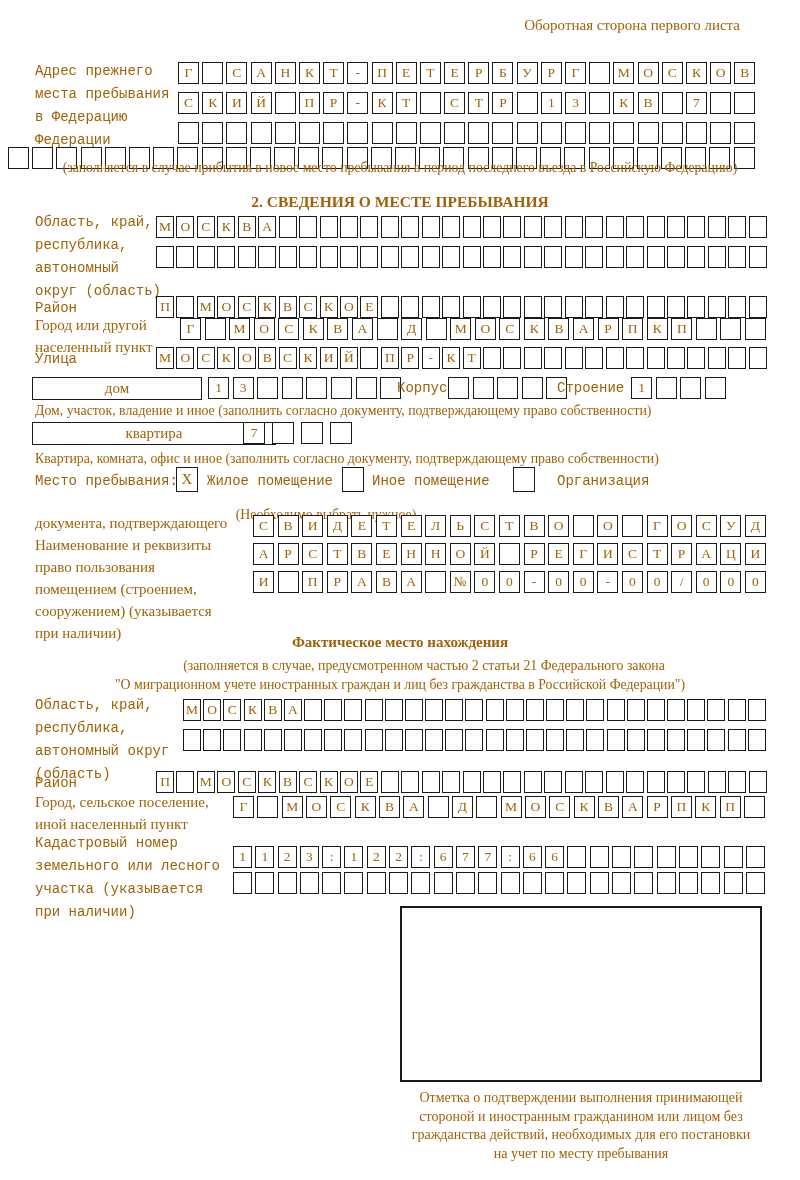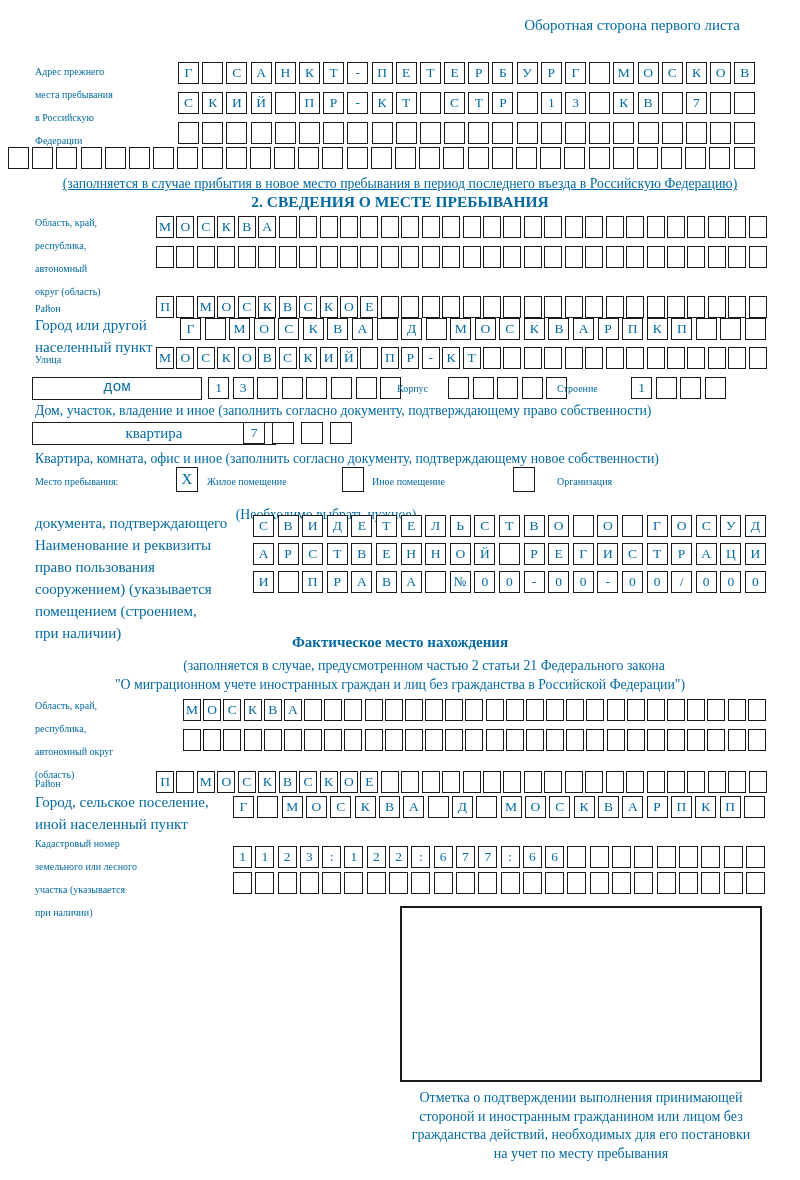--- a/index.html
+++ b/index.html
@@ -1,21 +1,21 @@
 <!DOCTYPE html>
 <html><head>
 <meta charset="utf-8">
 <style>
   html,body{margin:0;padding:0;background:#fff;}
   #page{
     position:relative;width:800px;height:1180px;background:#ffffff;
-    font-family:"Liberation Serif","DejaVu Serif",serif;color:#0369a1;overflow:hidden;
+    font-family:"Liberation Serif","DejaVu Serif",serif;color:#a16207;overflow:hidden;
   }
   .hdr{position:absolute;font-size:15px;}
-  .lbl{position:absolute;font-size:10px;line-height:23px;}
+  .lbl{position:absolute;font-size:14px;line-height:23px;font-family:Liberation Mono, monospace;}
   .lbl2{position:absolute;font-size:15px;line-height:22px;}
   .cap{position:absolute;font-size:13.8px;}
   .ttl{position:absolute;font-size:15.5px;font-weight:bold;text-align:center;width:800px;left:0;}
   .row{position:absolute;display:flex;}
   .cell{
     box-sizing:border-box;flex:0 0 auto;border:1.5px solid #1a1a1a;height:22px;
     text-align:center;font-size:13.5px;line-height:19px;background:#fff;
   }
   .p24{gap:3.2px}.p24 .cell{width:21px}
   .p31{gap:3.2px}.p31 .cell{width:21px}
@@ -41,21 +41,21 @@
 </head>
 <body>
 
 <div id="page">
 
   <div class="hdr" style="left:0;top:17px;width:740px;text-align:right;">Оборотная сторона первого листа</div>
 
   <div class="lbl" style="left:35px;top:60px;width:150px;">
     <div>Адрес прежнего</div>
     <div>места пребывания</div>
-    <div>в Российскую</div>
+    <div>в Федерацию</div>
     <div>Федерации</div>
   </div>
   <div class="row p24" style="left:178px;top:62px;">
       <span class="cell">Г</span>
       <span class="cell"></span>
       <span class="cell">С</span>
       <span class="cell">А</span>
       <span class="cell">Н</span>
       <span class="cell">К</span>
       <span class="cell">Т</span>
@@ -155,21 +155,21 @@
       <span class="cell"></span>
       <span class="cell"></span>
       <span class="cell"></span>
       <span class="cell"></span>
       <span class="cell"></span>
       <span class="cell"></span>
       <span class="cell"></span>
       <span class="cell"></span>
       <span class="cell"></span>
     </div>
-  <div class="cap center" style="left:0;top:176px;width:800px;text-decoration:underline;">(заполняется в случае прибытия в новое место пребывания в период последнего въезда в Российскую Федерацию)</div>
+  <div class="cap center" style="left:0;top:160px;width:800px;">(заполняется в случае прибытия в новое место пребывания в период последнего въезда в Российскую Федерацию)</div>
 
   <div class="ttl" style="top:193px;">2. СВЕДЕНИЯ О МЕСТЕ ПРЕБЫВАНИЯ</div>
 
   <div class="lbl" style="left:35px;top:211px;width:130px;">
     <div>Область, край,</div>
     <div>республика,</div>
     <div>автономный</div>
     <div>округ (область)</div>
   </div>
   <div class="row p30" style="left:156px;top:216px;">
@@ -329,21 +329,21 @@
       <span class="cell"></span>
       <span class="cell"></span>
       <span class="cell"></span>
       <span class="cell"></span>
       <span class="cell"></span>
       <span class="cell"></span>
       <span class="cell"></span>
       <span class="cell"></span>
     </div>
 
-  <div class="wbox" style="left:32px;top:377px;width:170px;font-family:Liberation Mono, monospace;">дом</div>
+  <div class="wbox" style="left:32px;top:377px;width:170px;">дом</div>
   <div class="row pdm" style="left:208px;top:377px;">
       <span class="cell">1</span>
       <span class="cell">3</span>
       <span class="cell"></span>
       <span class="cell"></span>
       <span class="cell"></span>
       <span class="cell"></span>
       <span class="cell"></span>
       <span class="cell"></span>
     </div>
@@ -364,37 +364,37 @@
     </div>
   <div class="cap" style="left:35px;top:403px;width:760px;">Дом, участок, владение и иное (заполнить согласно документу, подтверждающему право собственности)</div>
 
   <div class="wbox" style="left:32px;top:422px;width:244px;">квартира</div>
   <div class="row pkv" style="left:243px;top:422px;">
       <span class="cell">7</span>
       <span class="cell"></span>
       <span class="cell"></span>
       <span class="cell"></span>
     </div>
-  <div class="cap" style="left:35px;top:451px;width:760px;">Квартира, комната, офис и иное (заполнить согласно документу, подтверждающему новое собственности)</div>
+  <div class="cap" style="left:35px;top:451px;width:760px;">Квартира, комната, офис и иное (заполнить согласно документу, подтверждающему право собственности)</div>
 
   <div class="lbl" style="left:35px;top:470px;">Место пребывания:</div>
   <div class="cbox" style="left:176px;top:467px;">X</div>
   <div class="lbl" style="left:207px;top:470px;">Жилое помещение</div>
   <div class="cbox" style="left:342px;top:467px;"></div>
   <div class="lbl" style="left:372px;top:470px;">Иное помещение</div>
   <div class="cbox" style="left:513px;top:467px;"></div>
   <div class="lbl" style="left:557px;top:470px;">Организация</div>
   <div class="cap center" style="left:146px;top:495px;width:360px;margin-top:12px;">(Необходимо выбрать нужное)</div>
 
   <div class="lbl2" style="left:35px;top:512px;width:215px;">
     <div>документа, подтверждающего</div>
     <div>Наименование и реквизиты</div>
     <div>право пользования</div>
+    <div>помещением (строением,</div>
     <div>сооружением) (указывается</div>
-    <div>помещением (строением,</div>
     <div>при наличии)</div>
   </div>
   <div class="row p21d" style="left:253px;top:515px;">
       <span class="cell">С</span>
       <span class="cell">В</span>
       <span class="cell">И</span>
       <span class="cell">Д</span>
       <span class="cell">Е</span>
       <span class="cell">Т</span>
       <span class="cell">Е</span>

